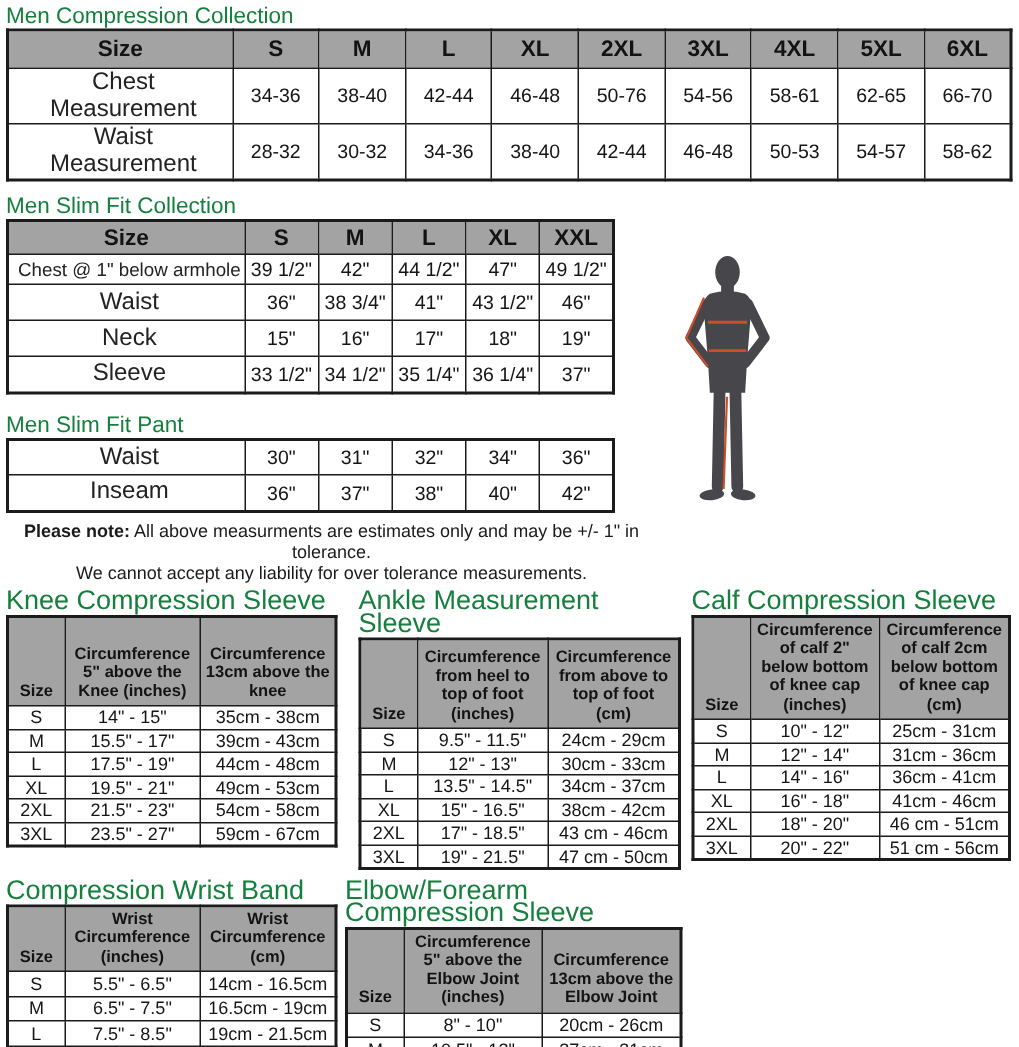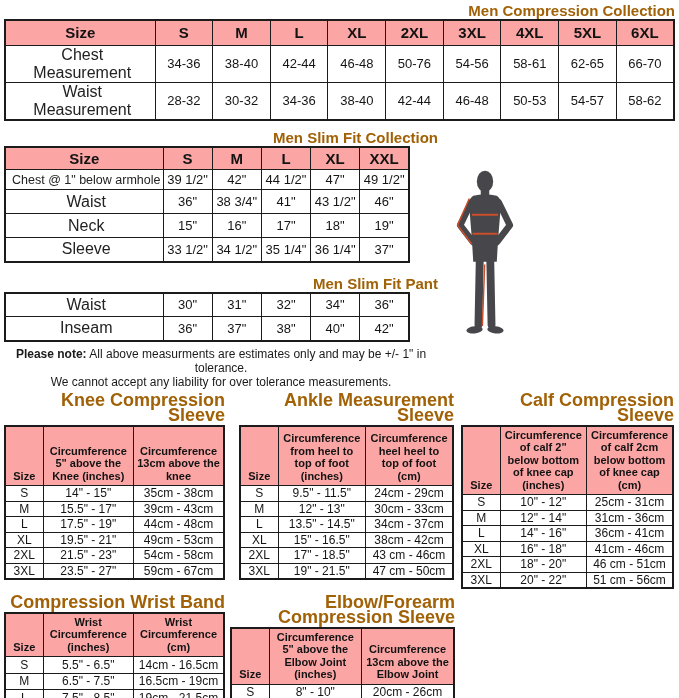--- a/index.html
+++ b/index.html
@@ -1,24 +1,24 @@
 <!DOCTYPE html>
 <html><head>
 <meta charset="utf-8">
 <style>
   *{box-sizing:border-box;margin:0;padding:0}
   html,body{width:679px;height:698px;background:#ffffff;overflow:hidden}
   body{font-family:"Liberation Sans",sans-serif;color:#111}
   .sheet{padding:2px 4px;position:relative}
-  .ttl{font-weight:bold;text-align:right;color:#a16207}
+  .ttl{font-weight:normal;text-align:left;color:#15803d}
   .ttl-lg{font-size:15px;line-height:17px}
   .ttl-sm{font-size:18px;line-height:15px;margin-bottom:2px}
   table{border-collapse:collapse;table-layout:fixed;border:2px solid #1b1b1b;background:#fff}
   td{border:1px solid #1b1b1b;text-align:center;font-size:13px;padding:0 2px;overflow:hidden;color:#151515}
-  thead td{background:#fca5a5;font-weight:bold;color:#131313}
+  thead td{background:#a3a3a3;font-weight:bold;color:#131313}
   
   .t-main thead td{font-size:15px}
   .t-main tbody td:first-child{text-align:center;font-size:16px;padding-left:6px;color:#222}
   .t1{width:671px}
   .t1 thead tr{height:25px}
   .t1 tbody tr{height:23px}
   .t2,.t3{width:406px}
   .t2 thead tr{height:23px}
   .t2 tbody tr{height:24px}
   .t2 tbody tr:first-child{height:20px}
@@ -265,21 +265,21 @@
     <div class="tw tw-ankle">
       <div class="ttl ttl-sm">Ankle Measurement Sleeve</div>
       <table class="t-small">
         <colgroup>
             <col style="width:38px">
           </colgroup>
         <thead>
             <tr>
               <td>Size</td>
               <td>Circumference from heel to top of foot (inches)</td>
-              <td>Circumference heel heel to top of foot (cm)</td>
+              <td>Circumference from above to top of foot (cm)</td>
             </tr>
           </thead>
         <tbody>
             <tr>
               <td>S</td>
               <td>9.5" - 11.5"</td>
               <td>24cm - 29cm</td>
             </tr>
             <tr>
               <td>M</td>

